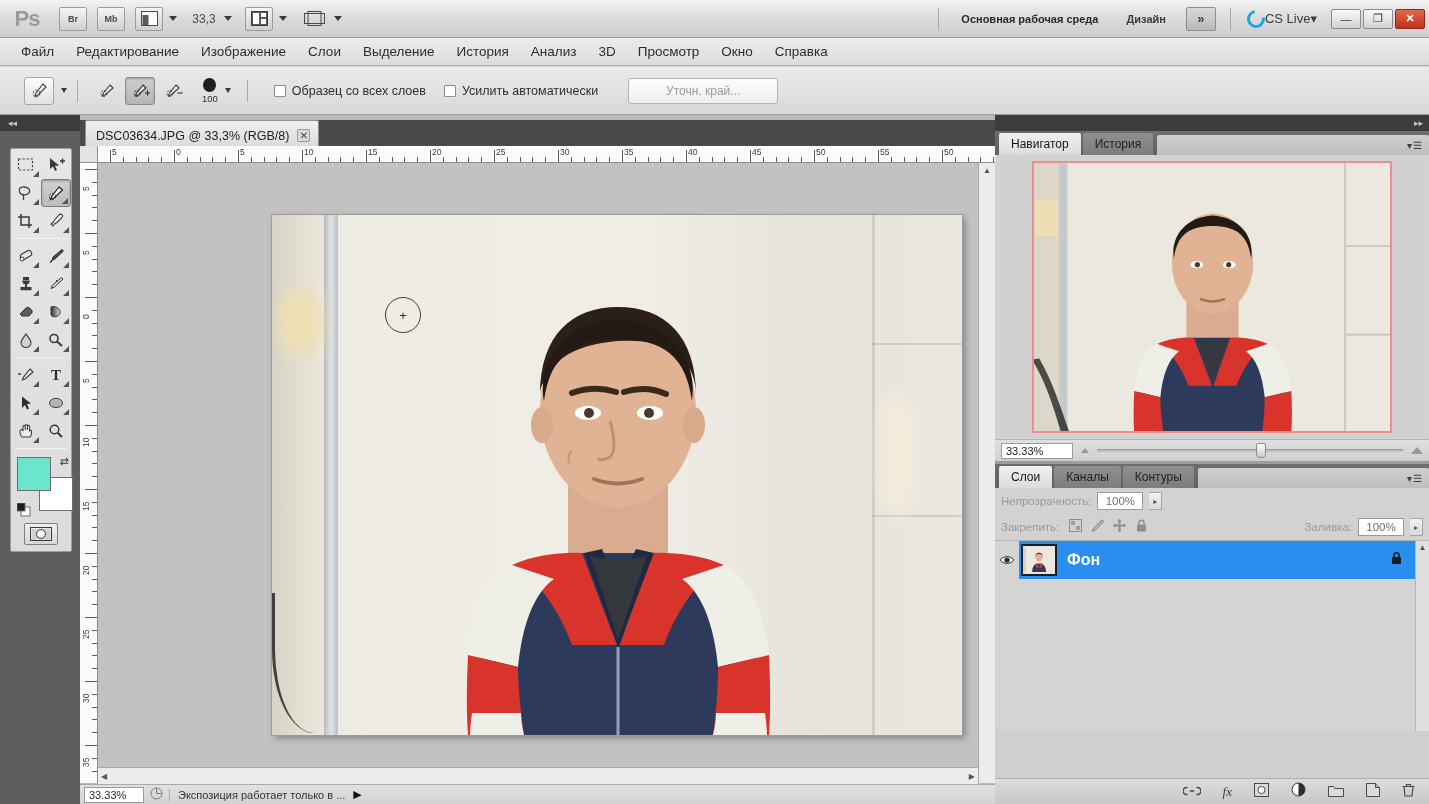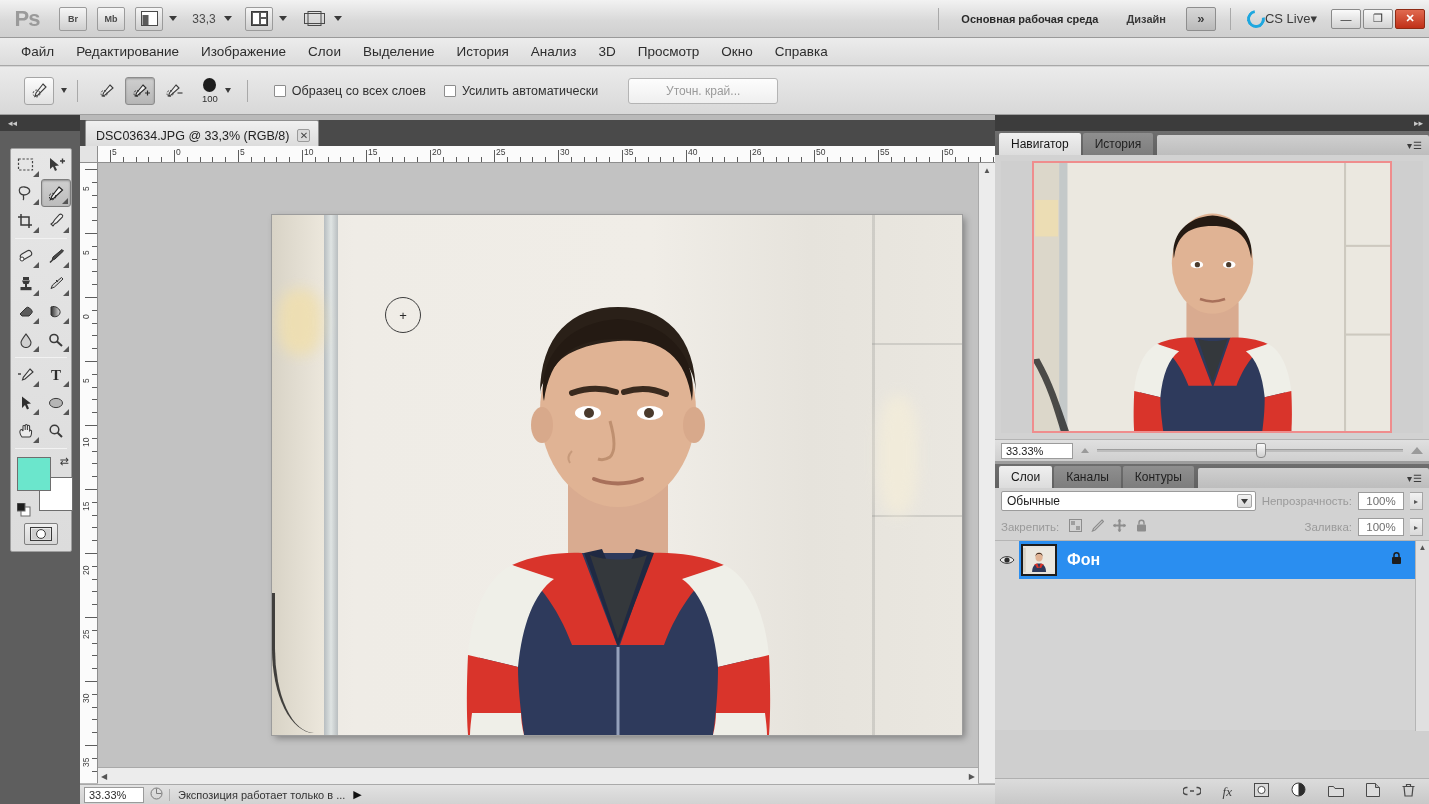--- a/index.html
+++ b/index.html
@@ -606,21 +606,21 @@
         <div class="rtick" style="left: 549.6px; height: 5px;"></div>
         <div class="rtick" style="left: 562.4px; height: 5px;"></div>
         <div class="rtick" style="left: 575.2px; height: 5px;"></div>
         <div class="rtick" style="left: 588px; height: 12px;"></div>
         <div class="rlabel" style="left: 590px;">40</div>
         <div class="rtick" style="left: 600.8px; height: 5px;"></div>
         <div class="rtick" style="left: 613.6px; height: 5px;"></div>
         <div class="rtick" style="left: 626.4px; height: 5px;"></div>
         <div class="rtick" style="left: 639.2px; height: 5px;"></div>
         <div class="rtick" style="left: 652px; height: 12px;"></div>
-        <div class="rlabel" style="left: 654px;">26</div>
+        <div class="rlabel" style="left: 654px;">45</div>
         <div class="rtick" style="left: 664.8px; height: 5px;"></div>
         <div class="rtick" style="left: 677.6px; height: 5px;"></div>
         <div class="rtick" style="left: 690.4px; height: 5px;"></div>
         <div class="rtick" style="left: 703.2px; height: 5px;"></div>
         <div class="rtick" style="left: 716px; height: 12px;"></div>
         <div class="rlabel" style="left: 718px;">50</div>
         <div class="rtick" style="left: 728.8px; height: 5px;"></div>
         <div class="rtick" style="left: 741.6px; height: 5px;"></div>
         <div class="rtick" style="left: 754.4px; height: 5px;"></div>
         <div class="rtick" style="left: 767.2px; height: 5px;"></div>
@@ -836,28 +836,20 @@
       <div class="ptab active">Слои</div>
       <div class="ptab">Каналы</div>
       <div class="ptab">Контуры</div>
       <div class="ptab-fill">
         <span class="pmenu">▾☰</span>
       </div>
     </div>
 
     <div class="layers-body">
       <div class="lrow">
-        <div class="blend-sel">
-          <span>Обычные</span>
-          <span class="blend-arrow">
-            <svg width="7" height="5" viewBox="0 0 7 5">
-                <path d="M0 0 L7 0 L3.5 5 Z" fill="#3c3c3c"></path>
-              </svg>
-          </span>
-        </div>
         <span class="dim-label">Непрозрачность:</span>
         <span class="numfield">100%</span>
         <span class="stepper">▸</span>
       </div>
 
       <div class="lrow">
         <span class="dim-label">Закрепить:</span>
         <span class="lock-icons">
           <span>
             <svg width="13" height="13" viewBox="0 0 13 13">

